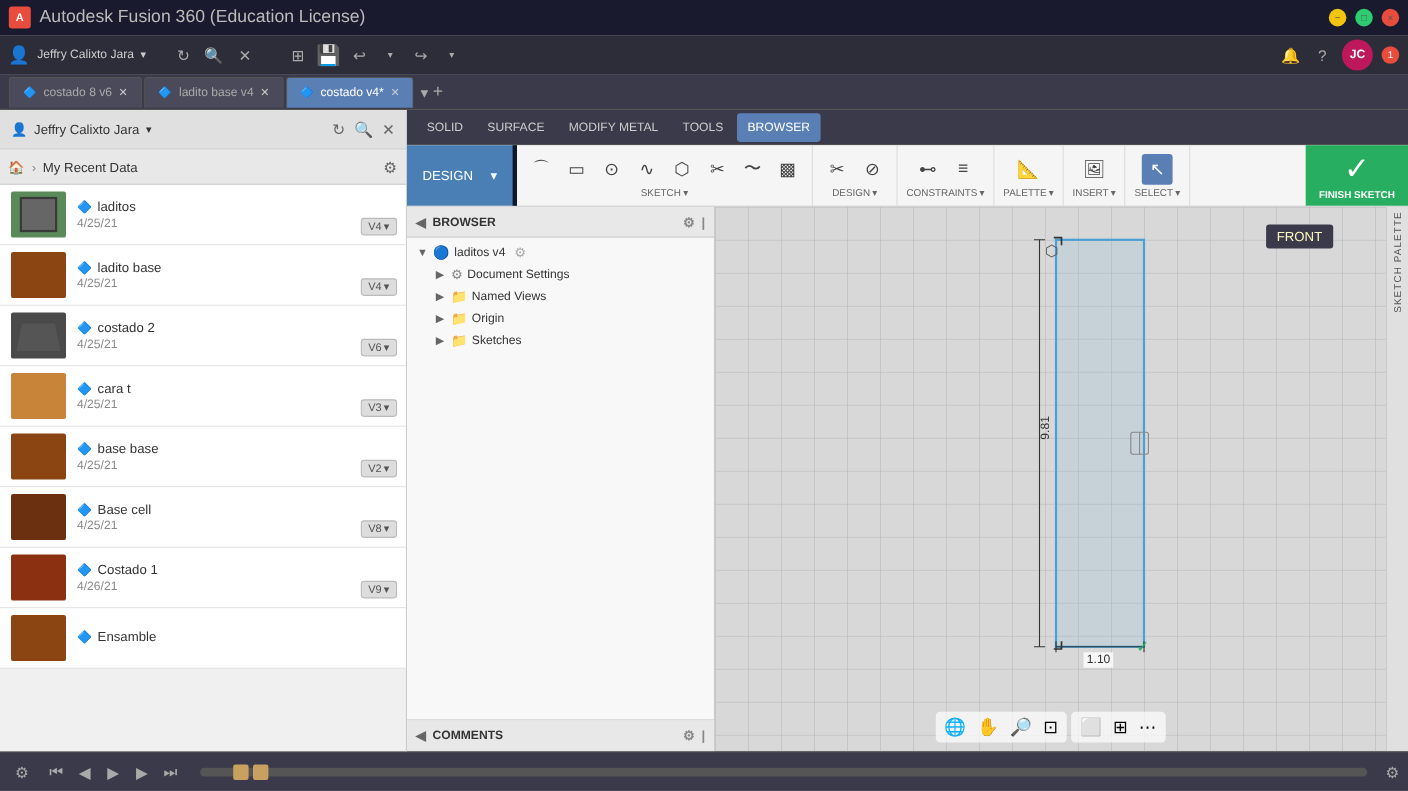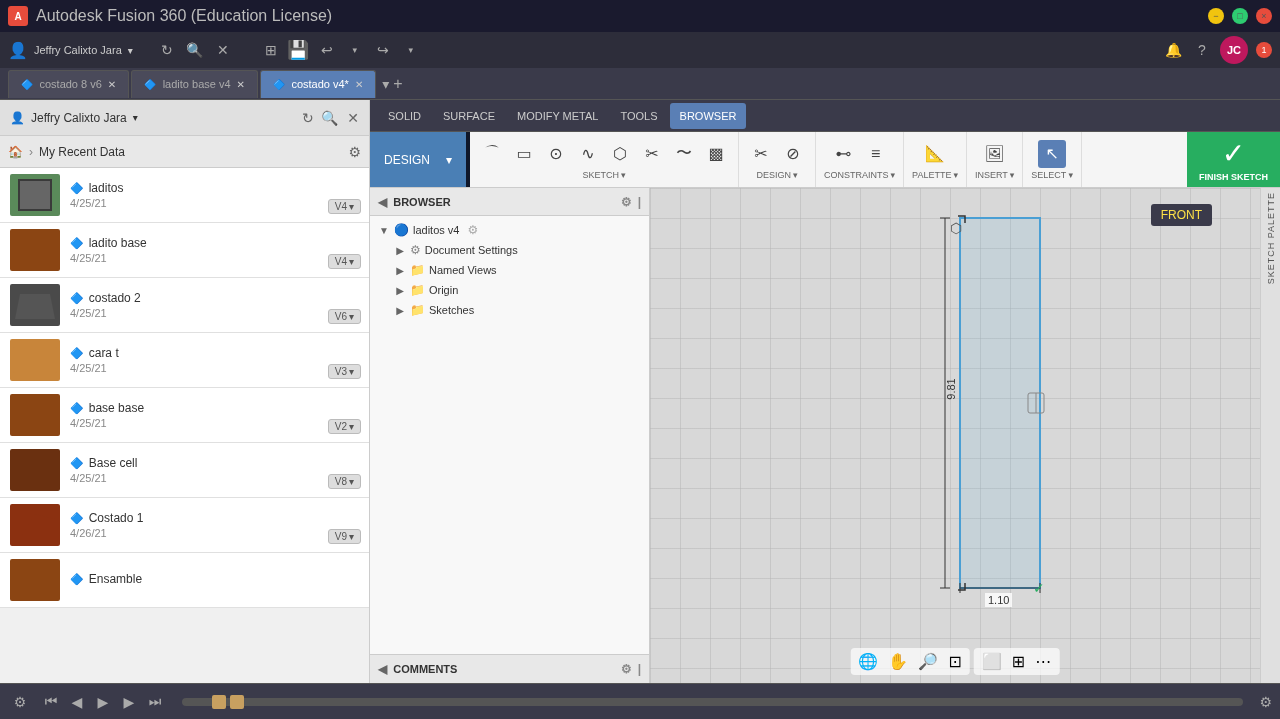--- a/index.html
+++ b/index.html
@@ -708,21 +708,21 @@
             <div class="panel-icons">
               <span class="panel-icon">⚙</span>
               <span class="panel-icon">|</span>
             </div>
           </div>
         </div>
       </div>
 
       <div id="canvas">
 
-        <div style="position:absolute;top:16px;right:48px;background:#3a3a4a;color:#fde047;padding:4px 10px;font-size:12px;border-radius:3px;margin-left:36px;">
+        <div style="position:absolute;top:16px;right:48px;background:#3a3a4a;color:#fef9c3;padding:4px 10px;font-size:12px;border-radius:3px;margin-left:36px;">
           <span>FRONT</span>
         </div>
 
         <svg style="position:absolute;top:0;left:0;width:100%;height:100%;">
 
           <rect x="310" y="30" width="80" height="370" fill="rgba(100,180,220,0.15)" stroke="#4a9fd4" stroke-width="2"></rect>
 
           <line x1="310" y1="400" x2="390" y2="400" stroke="#333" stroke-width="1" marker-start="url(#arrow)" marker-end="url(#arrow)"></line>
           <line x1="310" y1="395" x2="310" y2="405" stroke="#333" stroke-width="1"></line>
           <line x1="390" y1="395" x2="390" y2="405" stroke="#333" stroke-width="1"></line>

